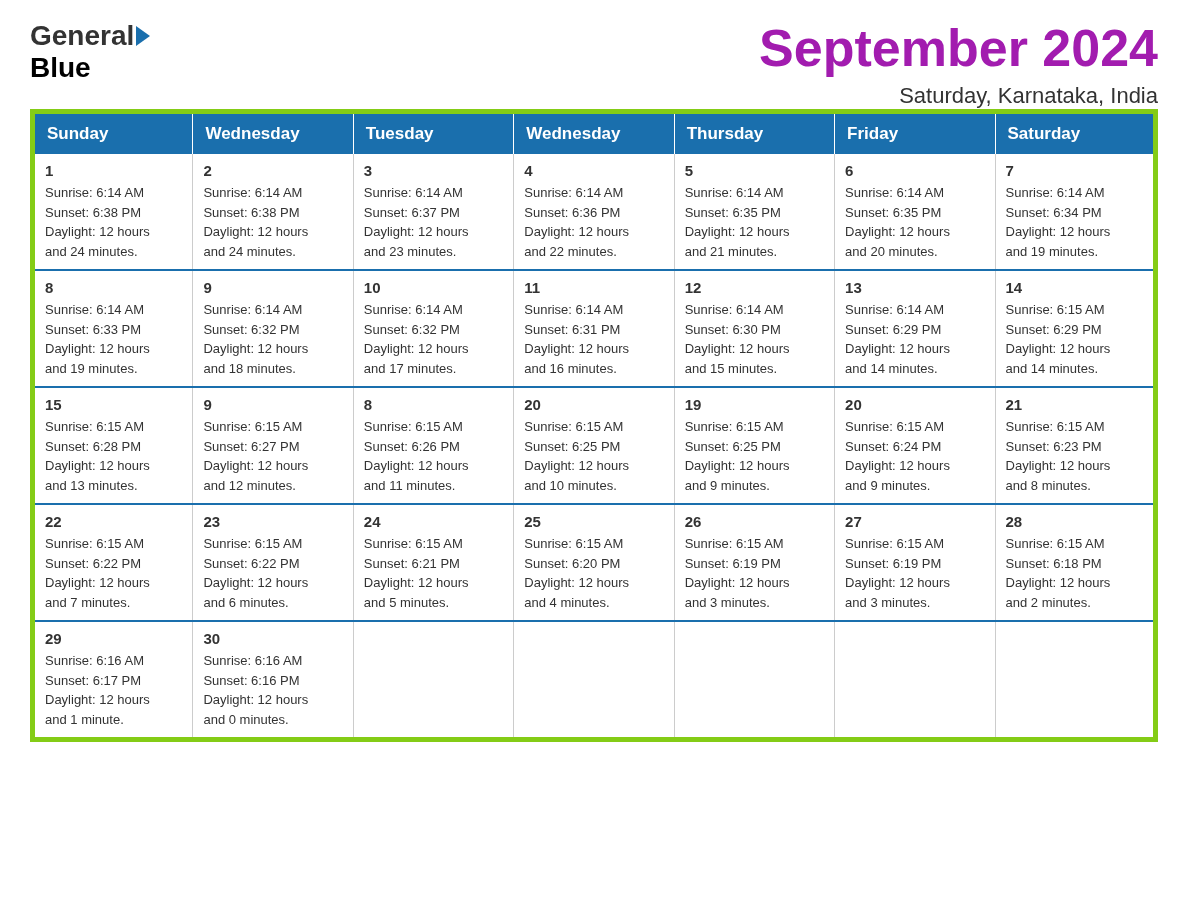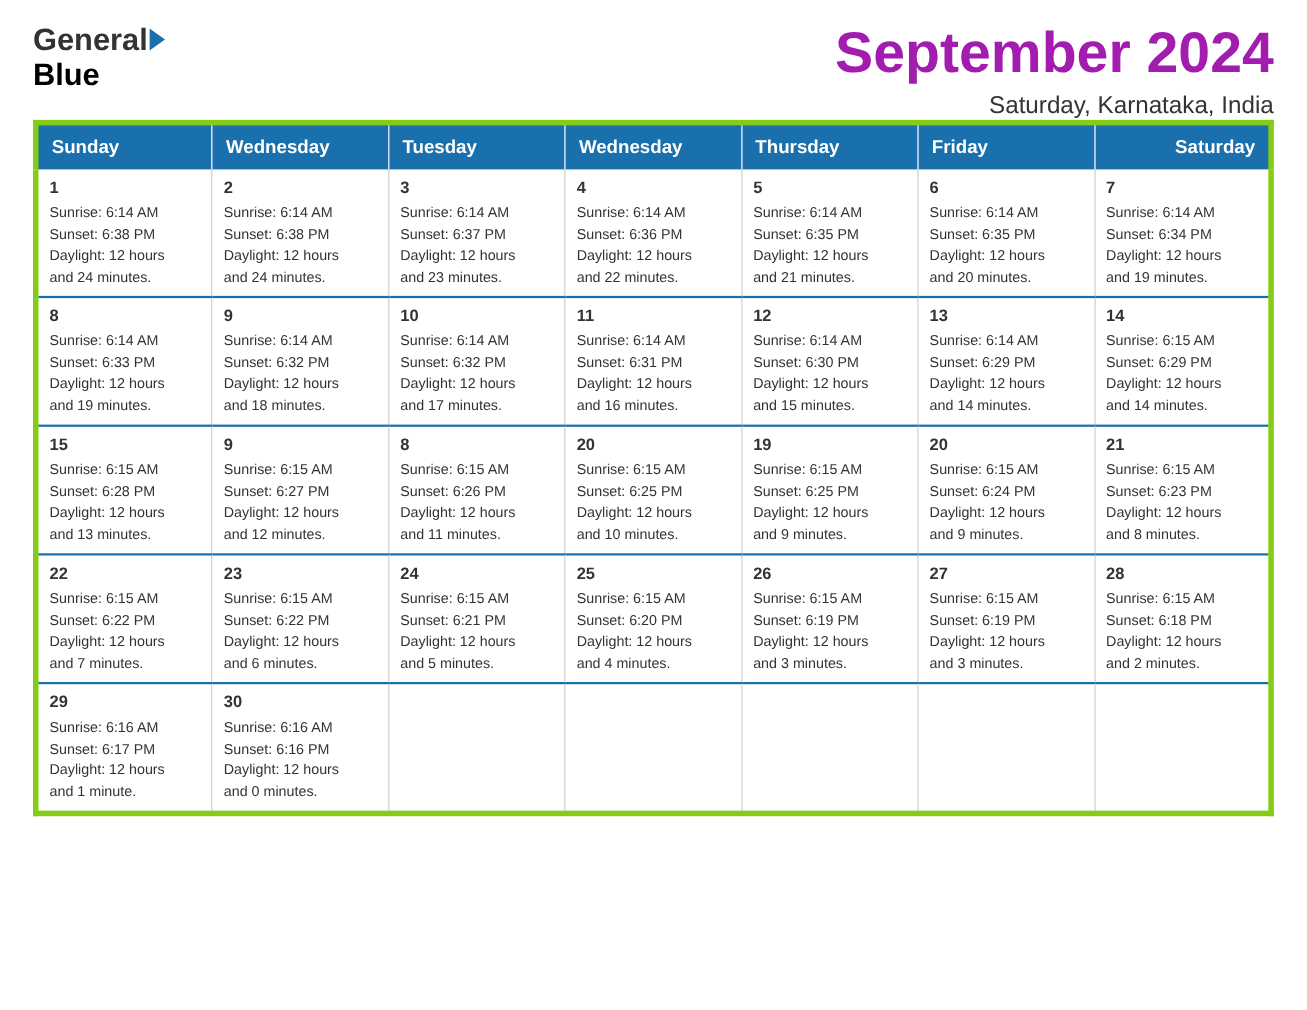--- a/index.html
+++ b/index.html
@@ -66,21 +66,20 @@
       background-color: #1a6fad;
       color: #fff;
       font-size: 17px;
       font-weight: bold;
       padding: 10px 12px;
       text-align: left;
       border-right: 1px solid #fff;
     }
     .calendar-table th:last-child {
       border-right: none;
-      text-align: right;
     }
     .calendar-table td {
       vertical-align: top;
       padding: 8px 10px;
       border-right: 1px solid #ccc;
       border-bottom: 2px solid #1a6fad;
       font-size: 13px;
       color: #333;
       width: 14.285%;
       min-height: 90px;

